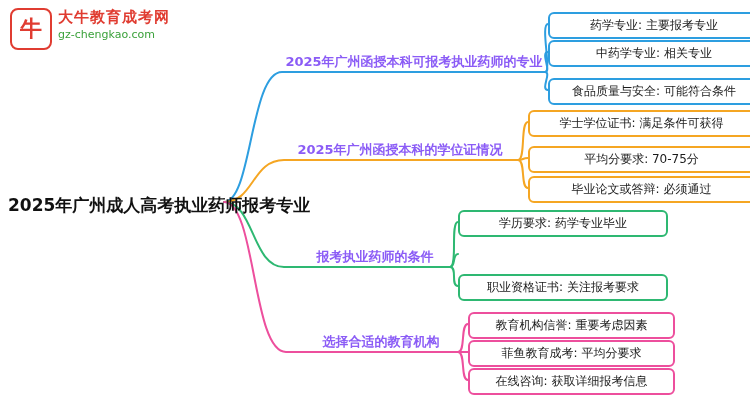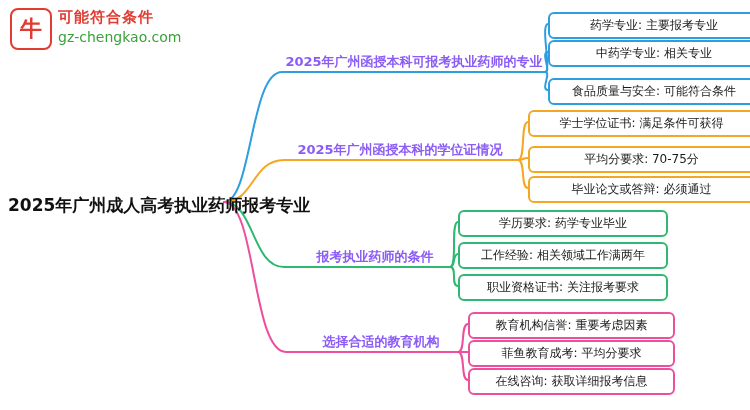--- a/index.html
+++ b/index.html
@@ -42,21 +42,21 @@
   #rootlabel{left:8px;top:194px;}
   
   .logo{position:absolute;left:10px;top:8px;display:flex;align-items:flex-start;gap:6px;z-index:3;cursor:pointer;}
   .bull{
     width:38px;height:38px;border:2px solid #e03c31;border-radius:8px;
     display:flex;align-items:center;justify-content:center;
     color:#e03c31;font-size:22px;font-weight:bold;background:#fff;
   }
   .logo-texts{display:flex;flex-direction:column;}
   .site-name{color:#e03c31;font-size:15px;font-weight:bold;letter-spacing:1px;line-height:1.3;}
-  .site-url{color:#3aa13a;font-size:14px;line-height:1.3;}
+  .site-url{color:#3aa13a;font-size:11px;line-height:1.3;}
 </style>
 </head>
 <body>
 
 <div class="stage">
 
   <svg class="wires" viewBox="0 0 750 410" fill="none" stroke-linecap="round">
 
     <g stroke="#2d9ee0" stroke-width="2">
       <path d="M224 202 C252 202 250 72 282 72 H545"></path>
@@ -83,41 +83,40 @@
       <path d="M224 202 C256 202 252 352 286 352 H458"></path>
       <path d="M458 352 C466 352 460 324 468 324"></path>
       <path d="M458 352 H468"></path>
       <path d="M458 352 C466 352 460 380 468 380"></path>
     </g>
   </svg>
 
   <div class="logo">
     <div class="bull">牛</div>
     <div class="logo-texts">
-      <span class="site-name">可能符合条件</span>
+      <span class="site-name">大牛教育成考网</span>
       <span class="site-url">gz-chengkao.com</span>
     </div>
   </div>
 
   <div class="node root-label" id="rootlabel">2025年广州成人高考执业药师报考专业</div>
 
   <div class="node branch-label" id="b0label">2025年广州函授本科可报考执业药师的专业</div>
   <div class="node branch-label" id="b1label">2025年广州函授本科的学位证情况</div>
   <div class="node branch-label" id="b3label">选择合适的教育机构</div>
   <div class="node branch-label" id="b2label">报考执业药师的条件</div>
 
   <div class="node leaf c-blue" id="b0l0">药学专业: 主要报考专业</div>
   <div class="node leaf c-blue" id="b0l1">中药学专业: 相关专业</div>
   <div class="node leaf c-blue" id="b0l2">食品质量与安全: 可能符合条件</div>
 
   <div class="node leaf c-orange" id="b1l0">学士学位证书: 满足条件可获得</div>
   <div class="node leaf c-orange" id="b1l1">平均分要求: 70-75分</div>
   <div class="node leaf c-orange" id="b1l2">毕业论文或答辩: 必须通过</div>
 
   <div class="node leaf c-green" id="b2l0">学历要求: 药学专业毕业</div>
-  <div class="node leaf c-green" id="b2l1">工作经验: 相关领域工作满两年</div>
   <div class="node leaf c-green" id="b2l2">职业资格证书: 关注报考要求</div>
 
   <div class="node leaf c-pink" id="b3l0">教育机构信誉: 重要考虑因素</div>
   <div class="node leaf c-pink" id="b3l1">菲鱼教育成考: 平均分要求</div>
   <div class="node leaf c-pink" id="b3l2">在线咨询: 获取详细报考信息</div>
 
 </div>
 
 </body></html>

